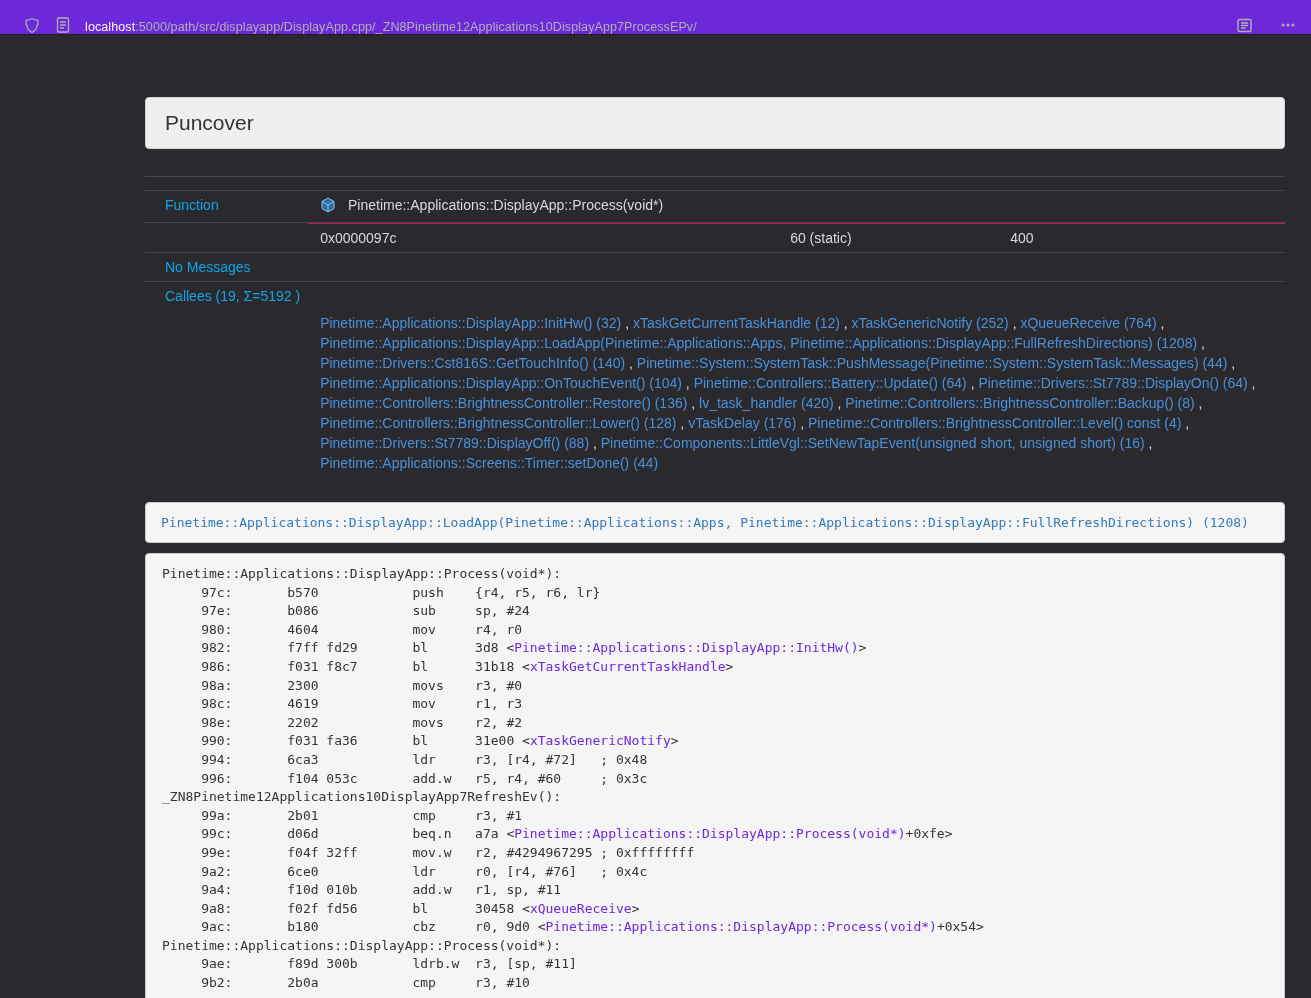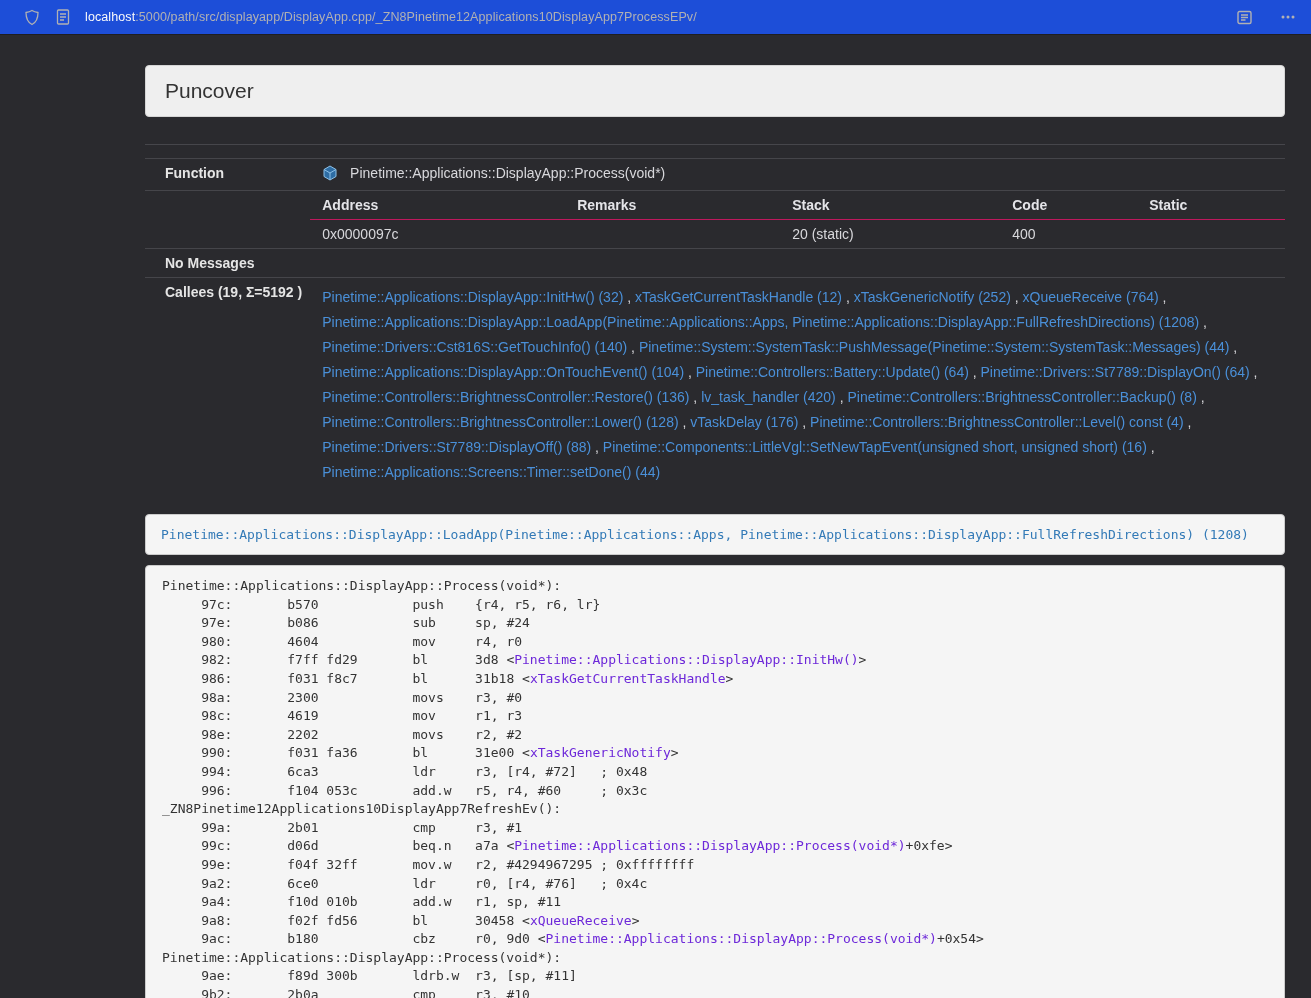--- a/index.html
+++ b/index.html
@@ -5,68 +5,68 @@
   * { box-sizing: border-box; }
   html, body { margin: 0; padding: 0; }
   body {
     width: 1311px; height: 998px; overflow: hidden;
     background: #2a2a2e;
     font-family: "Liberation Sans", sans-serif;
   }
 
   
   .browser-bar {
-    height: 35px; background: #1d4ed8; border-bottom: 1px solid #1e1e21;
-    display: flex; align-items: center; padding: 0 14px 0 23px;
+    height: 35px; background: #6d28d9; border-bottom: 1px solid #1e1e21;
+    display: flex; align-items: flex-end; padding: 0 14px 0 23px;
   }
   .tb-icon { display: inline-flex; width: 18px; height: 18px; align-items: center; justify-content: center; flex: none; }
   .tb-icon svg { display: block; }
   .url-text {
     margin-left: 13px; font-size: 12.5px; color: #b1b1b3;
     white-space: nowrap; overflow: hidden; flex: 1; letter-spacing: 0.1px;
   }
   .url-host { color: #f9f9fa; }
   .toolbar-right { margin-left: auto; display: flex; align-items: center; gap: 26px; }
 
   
   .content { width: 1140px; margin-left: 145px; color: #d8d8dc; }
 
   .title-panel {
-    margin-top: 30px; background: #efefef; border: 1px solid #d5d5d5;
+    margin-top: 62px; background: #efefef; border: 1px solid #d5d5d5;
     border-radius: 4px; padding: 13px 19px;
   }
   .title-panel h1 { margin: 0; font-size: 21px; font-weight: 500; color: #333; }
 
   hr.rule { border: none; border-top: 1px solid #46464b; margin: 27px 0 13px; }
 
   .breadcrumb { font-size: 14.5px; margin: 0 0 14px; color: #b6b6ba; }
   .breadcrumb a { color: #4a90d9; text-decoration: none; }
   .crumb-sep { margin: 0 5px; color: #cfcfd3; }
   .crumb-suffix { color: #b6b6ba; }
 
   table.main { width: 100%; border-collapse: collapse; font-size: 14px; color: #d8d8dc; }
   table.main > tbody > tr > th,
   table.main > tbody > tr > td {
     border-top: 1px solid #45454a; text-align: left; vertical-align: top;
     padding: 6px 8px 6px 12px; font-weight: normal;
   }
   table.main > tbody > tr > th.row-label {
-    width: 148px; font-weight: bold; padding-left: 20px; white-space: nowrap; color: #e5e5e5;
+    width: 148px; font-weight: normal; padding-left: 20px; white-space: nowrap; color: #0ea5e9;
   }
   table.main > tbody > tr > td.nested { padding: 0; }
 
   table.inner { width: 100%; border-collapse: collapse; font-size: 14px; }
   table.inner th, table.inner td {
     border-top: 1px solid #be185d; text-align: left; padding: 6px 8px 6px 12px;
   }
   table.inner tr:first-child th { border-top: none; font-weight: bold; color: #e4e4e8; }
 
   .fn-icon { display: inline-block; vertical-align: -3px; margin-right: 8px; }
 
-  .callees { line-height: 25px; padding: 1px 0 3px; }
+  .callees { line-height: 20px; padding: 1px 0 3px; margin-top: 24px; }
   a.dlink { color: #4a90d9; text-decoration: none; }
   .callee-sep { color: #d8d8dc; }
 
   .highlight-panel {
     margin-top: 20px; background: #f5f5f5; border: 1px solid #cccccc; border-radius: 4px;
     padding: 10px 15px; font-family: "DejaVu Sans Mono", monospace; font-size: 13px;
     line-height: 19px; white-space: nowrap; overflow: hidden;
   }
   .highlight-panel a { color: #337ab7; text-decoration: none; }
 
@@ -140,30 +140,23 @@
           <table class="inner">
             <colgroup>
               <col style="width:255px">
                 <col style="width:215px">
                 <col style="width:220px">
                 <col style="width:137px">
                 <col>
             </colgroup>
             <tbody>
               <tr>
-                <th>Address</th>
-                <th>Remarks</th>
-                <th>Stack</th>
-                <th>Code</th>
-                <th>Static</th>
-              </tr>
-              <tr>
                 <td>0x0000097c</td>
                 <td></td>
-                <td>20 (static)</td>
+                <td>60 (static)</td>
                 <td>400</td>
                 <td></td>
               </tr>
             </tbody>
           </table>
         </td>
       </tr>
       <tr>
         <th class="row-label">No Messages</th>
         <td></td>

